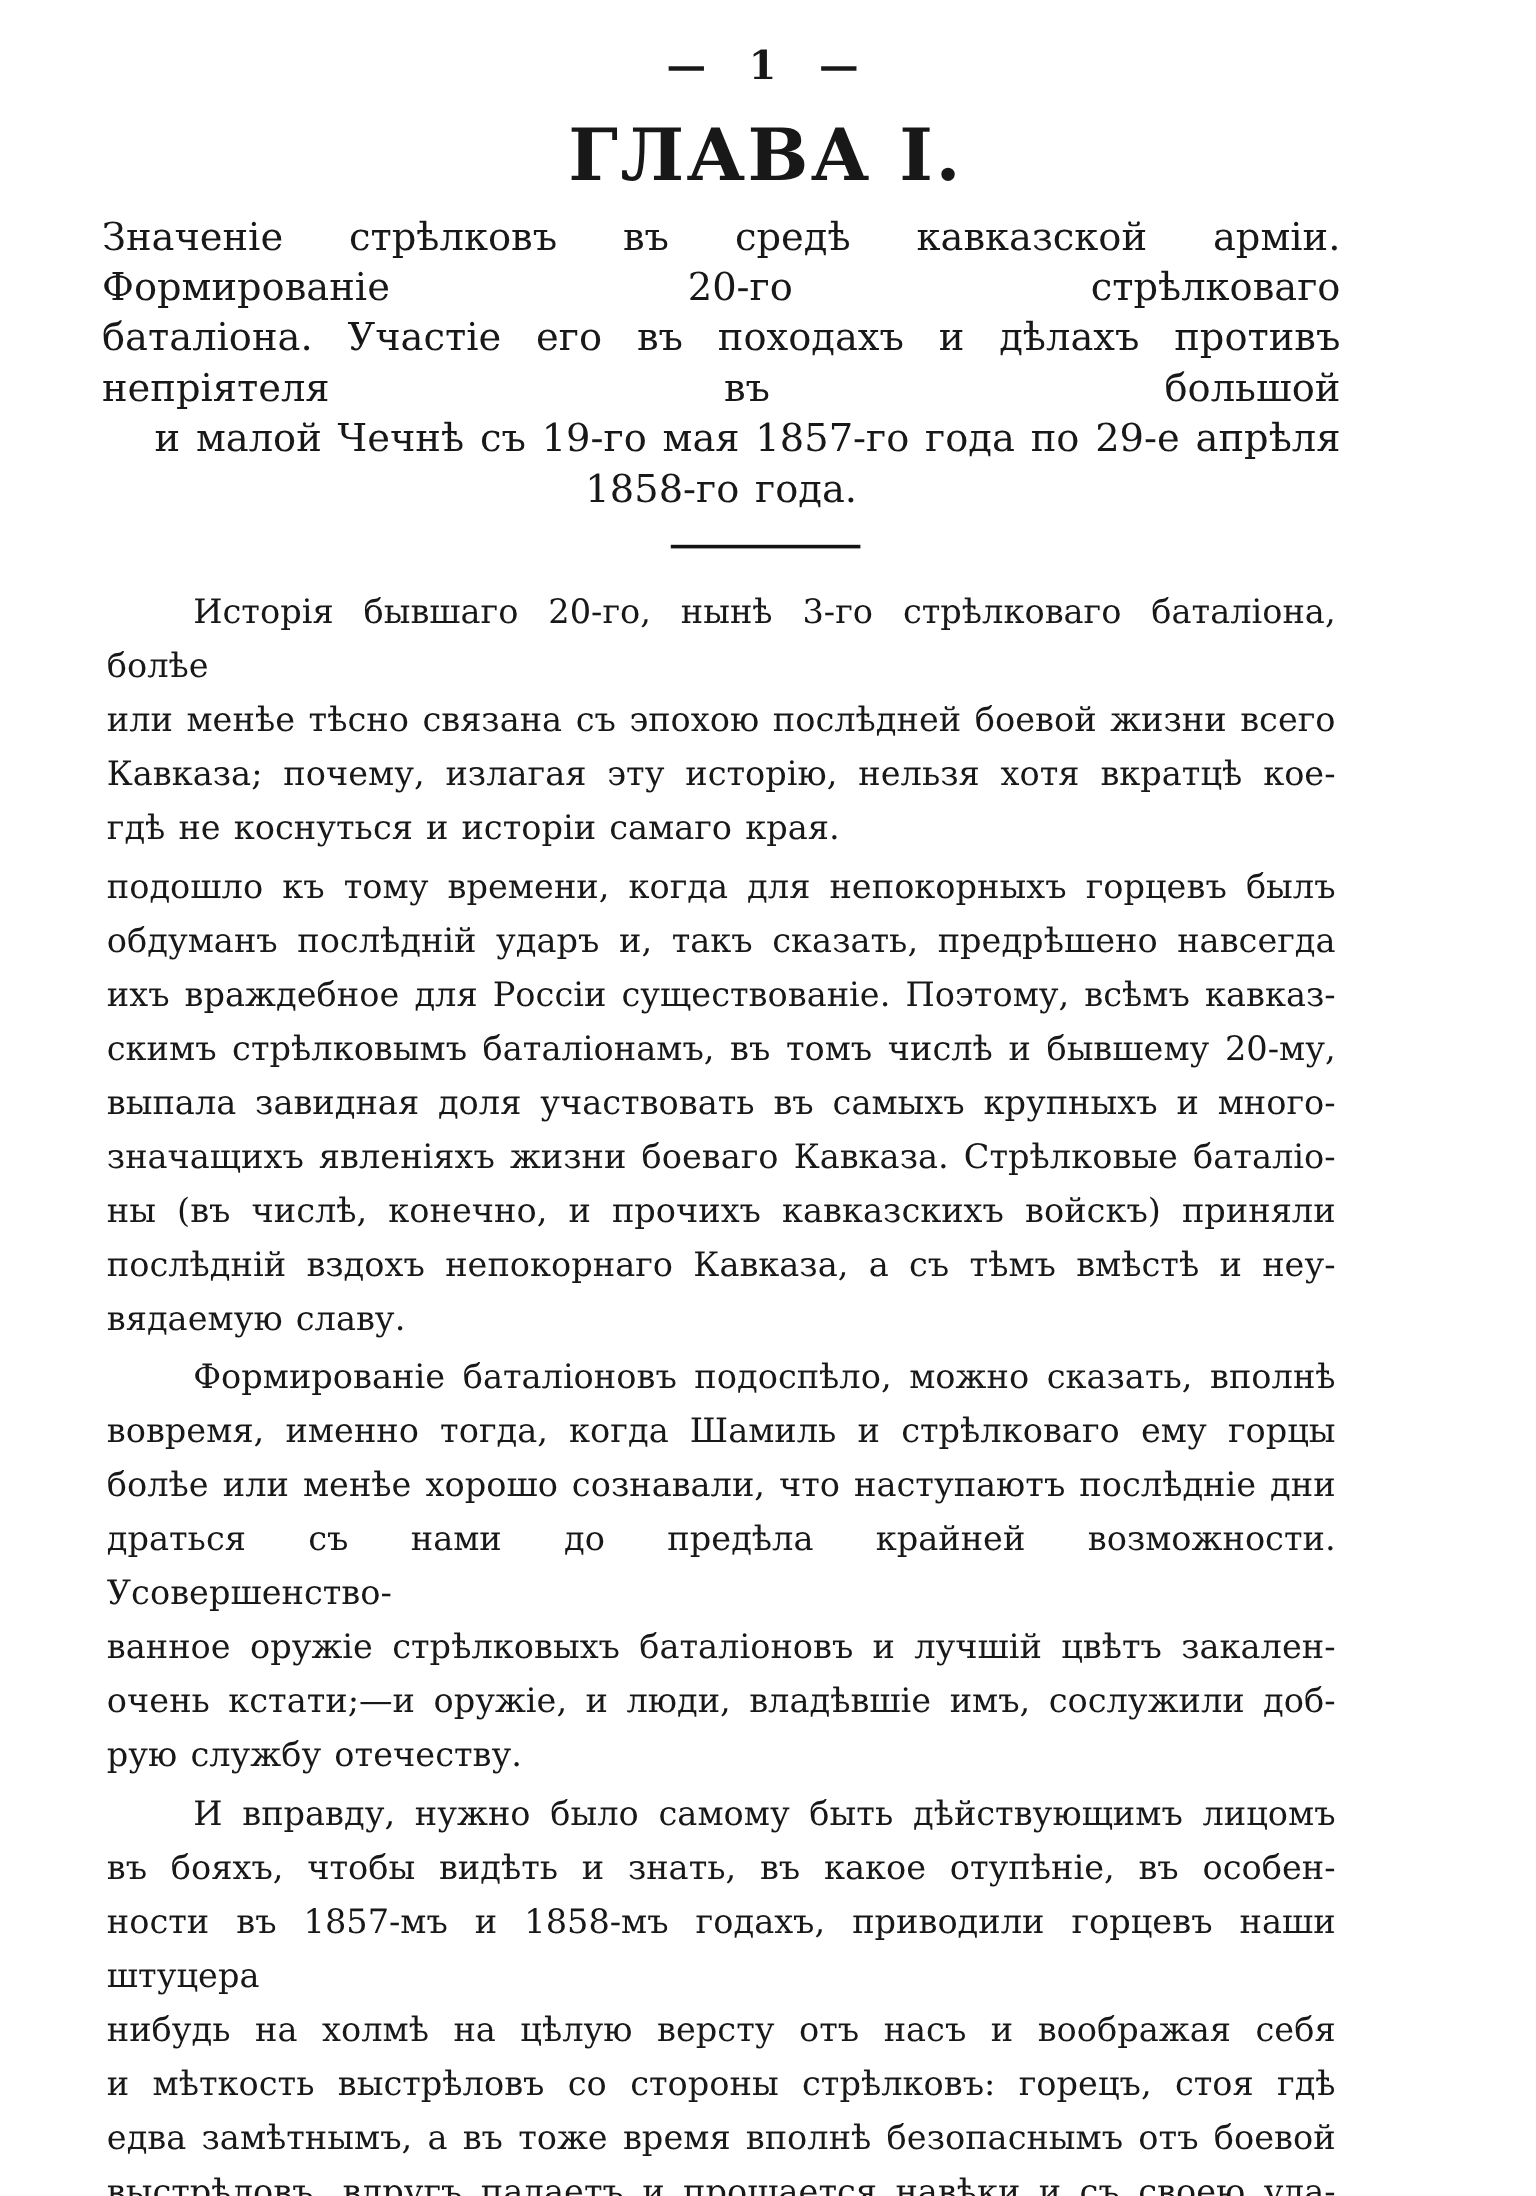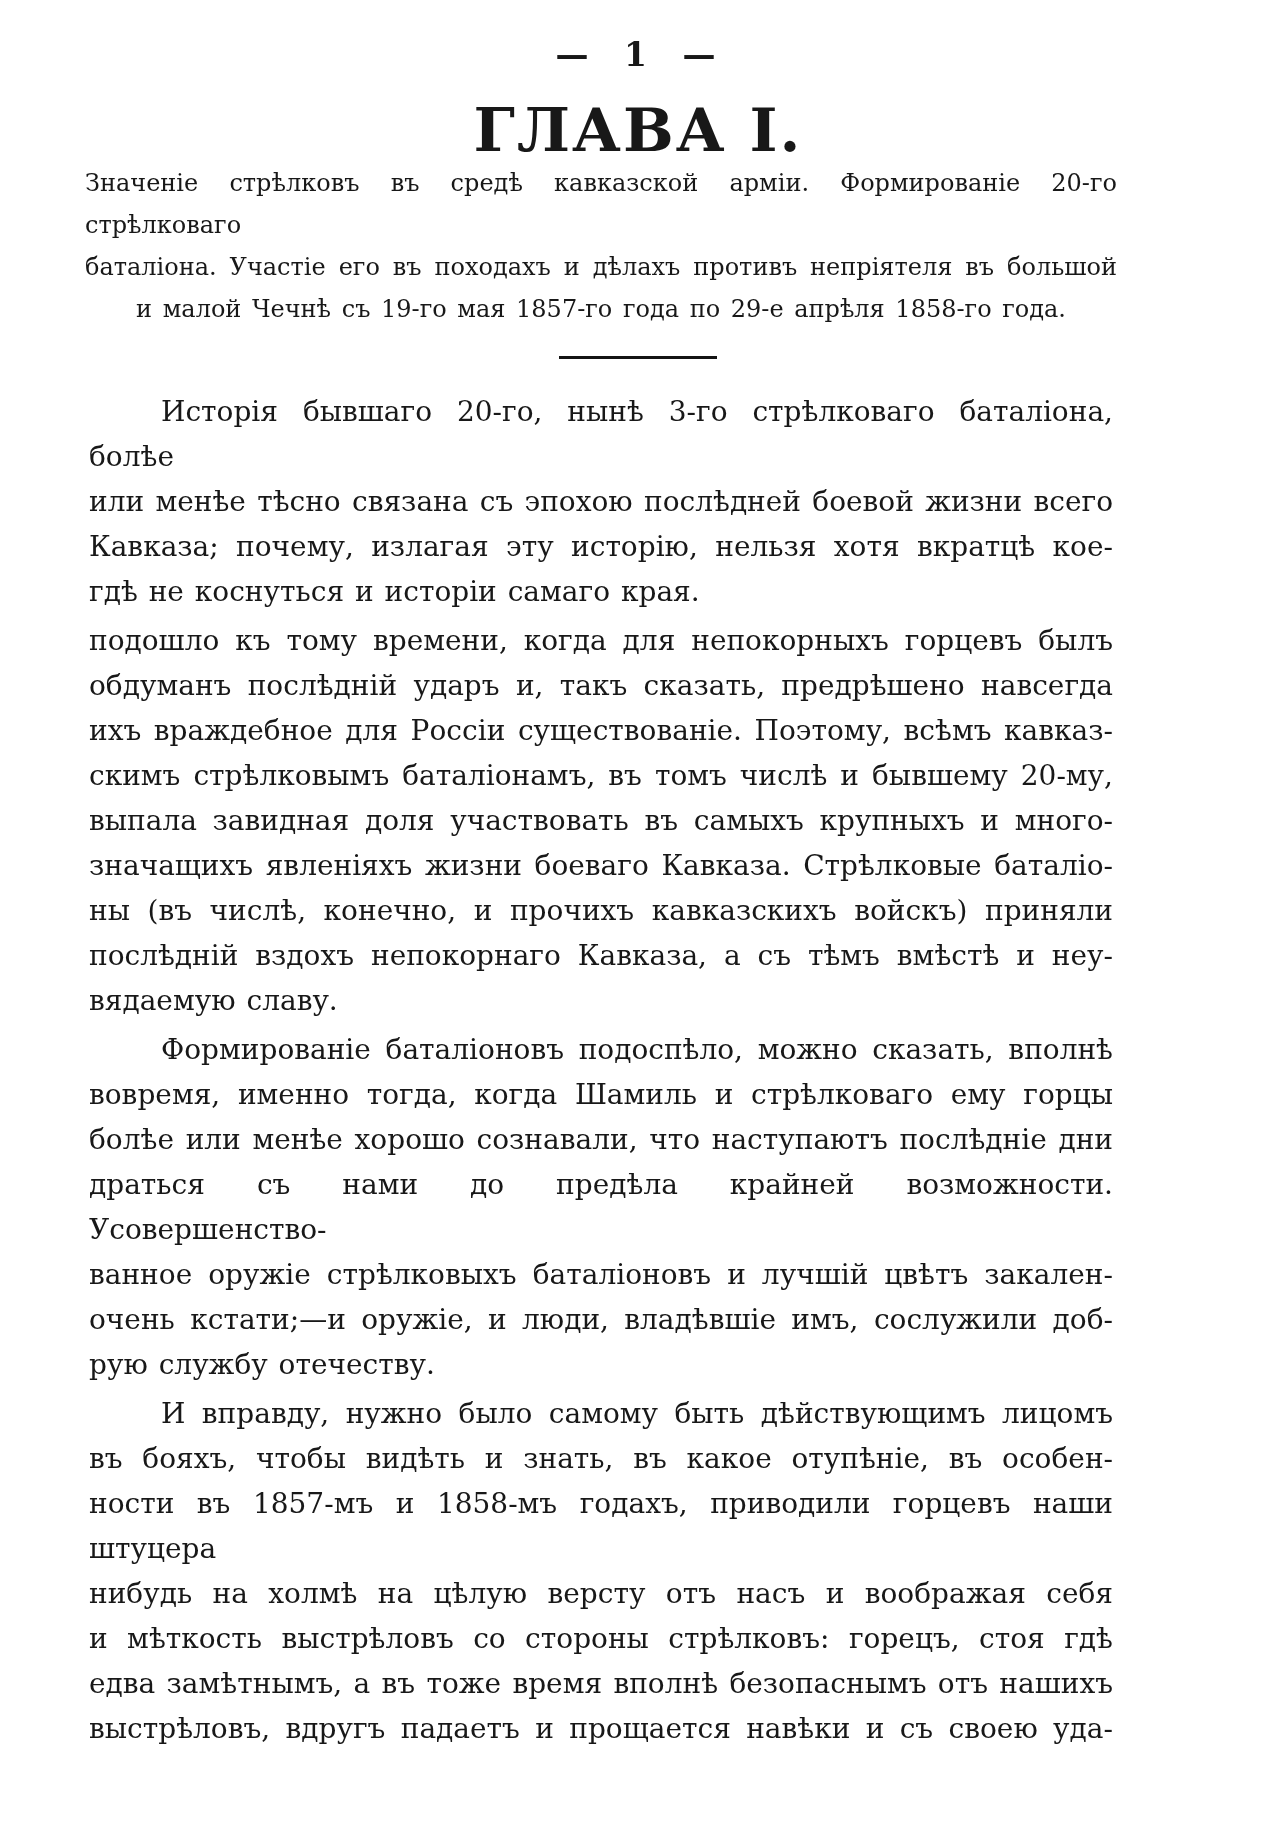--- a/index.html
+++ b/index.html
@@ -35,31 +35,31 @@
   .chapter-title {
     margin: 30px 0 0 0;
     line-height: 52px;
     text-align: center;
     font-size: 60px;
     font-weight: bold;
     letter-spacing: 2px;
     transform: translateX(37px);
   }
   .chapter-subtitle {
-    margin-top: 6px;
-    font-size: 24px;
+    margin-top: 20px;
+    font-size: 32px;
     line-height: 42px;
     word-spacing: 3px;
   }
   .subtitle-line {
     text-align: justify;
     text-align-last: justify;
   }
   .subtitle-line.subtitle-last {
-    text-align: left;
+    text-align: right;
     text-align-last: center;
   }
   .divider {
     width: 158px;
     height: 3px;
     background: #141414;
     margin: 26px auto 0;
     transform: translateX(37px);
   }
   .page-body {
@@ -115,18 +115,18 @@
           <div class="line">ванное оружіе стрѣлковыхъ баталіоновъ и лучшій цвѣтъ закален-</div>
           <div class="line">очень кстати;—и оружіе, и люди, владѣвшіе имъ, сослужили доб-</div>
           <div class="line last">рую службу отечеству.</div>
         </div>
         <div class="paragraph">
           <div class="line first">И вправду, нужно было самому быть дѣйствующимъ лицомъ</div>
           <div class="line">въ бояхъ, чтобы видѣть и знать, въ какое отупѣніе, въ особен-</div>
           <div class="line">ности въ 1857-мъ и 1858-мъ годахъ, приводили горцевъ наши штуцера</div>
           <div class="line">нибудь на холмѣ на цѣлую версту отъ насъ и воображая себя</div>
           <div class="line">и мѣткость выстрѣловъ со стороны стрѣлковъ: горецъ, стоя гдѣ</div>
-          <div class="line">едва замѣтнымъ, а въ тоже время вполнѣ безопаснымъ отъ нашихъ</div>
+          <div class="line">едва замѣтнымъ, а въ тоже время вполнѣ безопаснымъ отъ боевой</div>
           <div class="line">выстрѣловъ, вдругъ падаетъ и прощается навѣки и съ своею уда-</div>
         </div>
       </div>
   </div>
 </div>
 
 </body></html>

